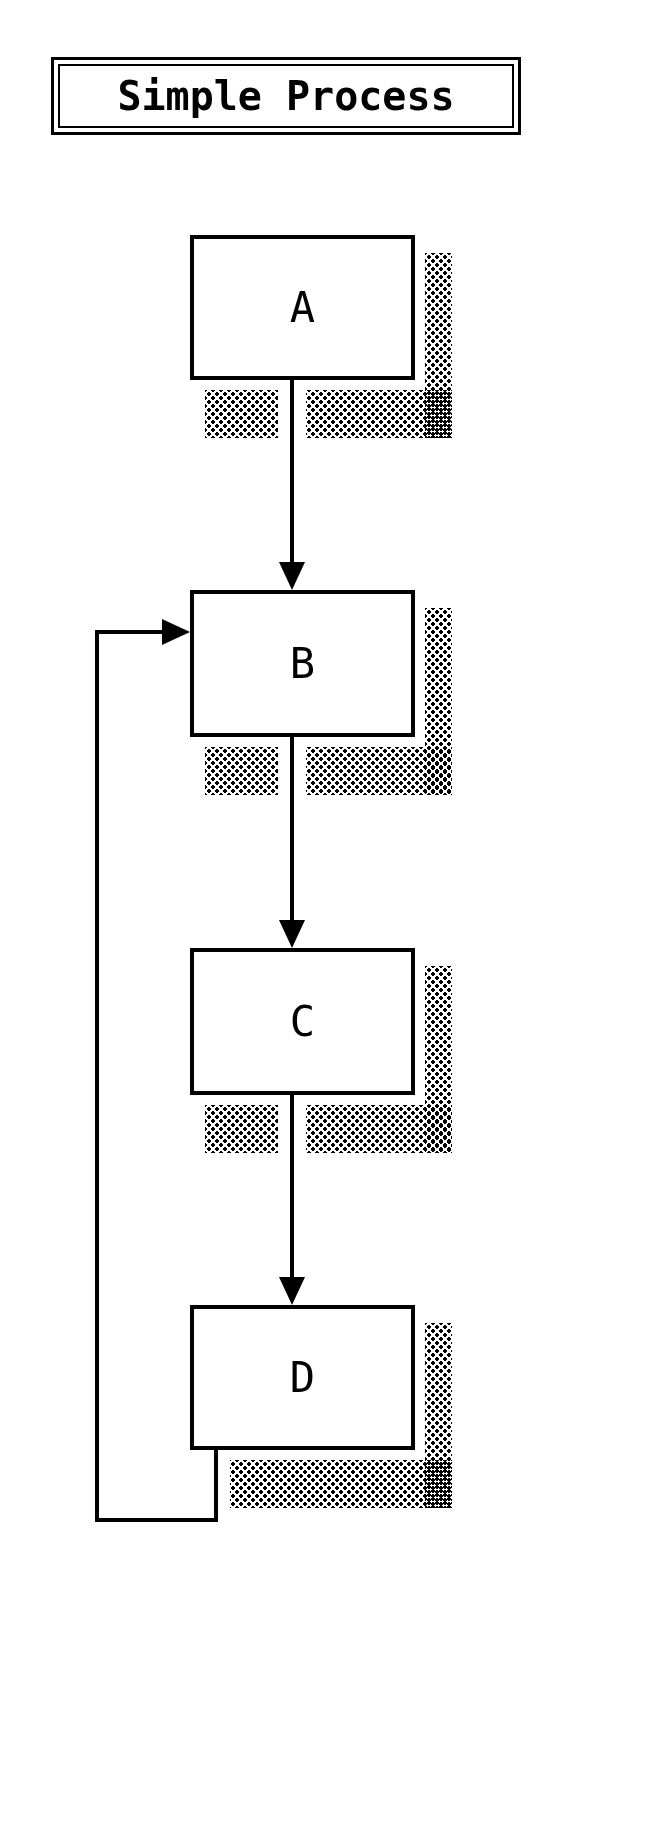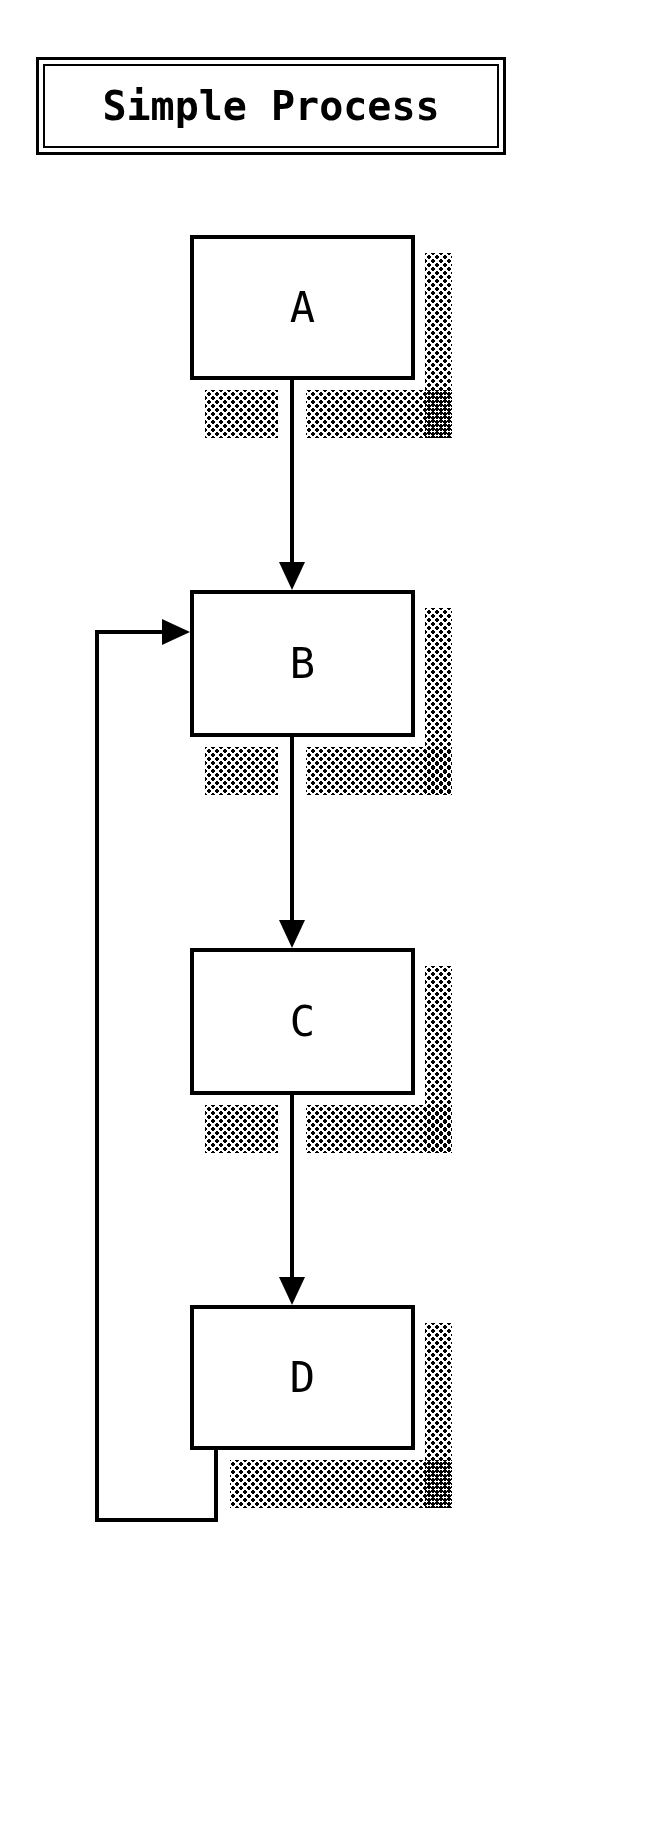--- a/index.html
+++ b/index.html
@@ -9,22 +9,22 @@
     position: relative;
     width: 660px;
     height: 1844px;
     background: #ffffff;
     overflow: hidden;
   }
 
   
   .title-box {
     position: absolute;
-    left: 36px; top: 57px;
-    width: 470px; height: 98px;
+    left: 51px; top: 57px;
+    width: 470px; height: 78px;
     border: 3px solid #000;
     box-sizing: border-box;
     background: #fff;
     z-index: 3;
   }
   .title-inner {
     position: absolute;
     left: 4px; top: 4px; right: 4px; bottom: 4px;
     border: 2px solid #000;
     display: flex;

